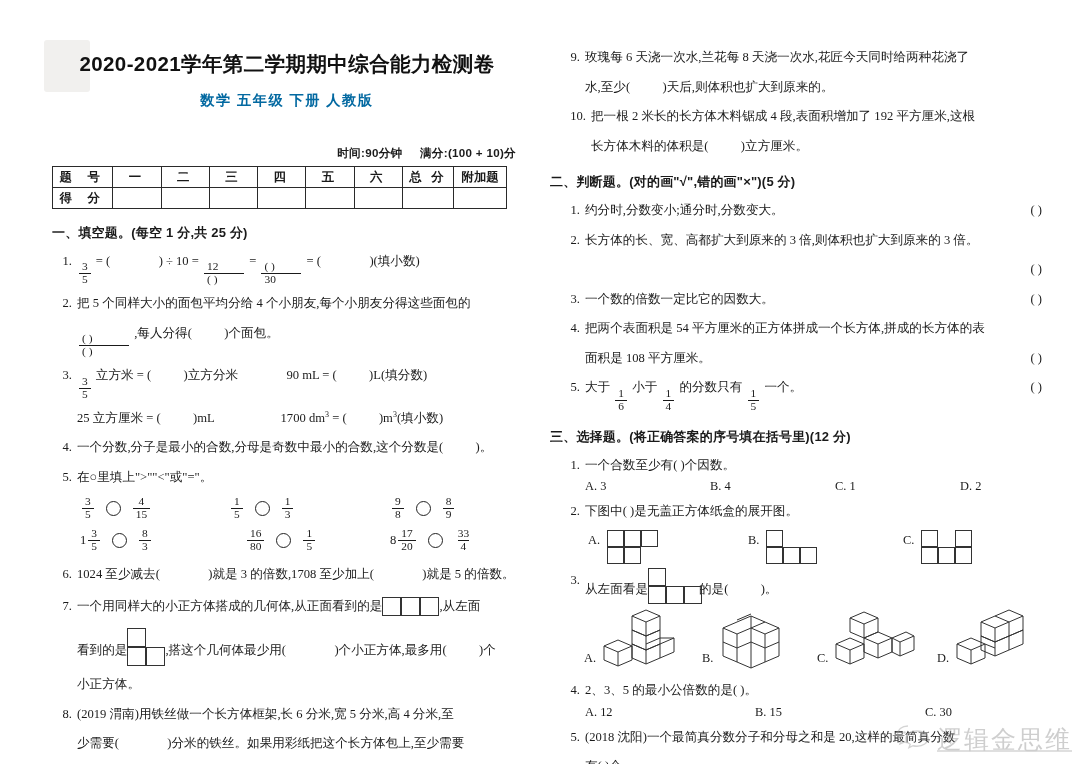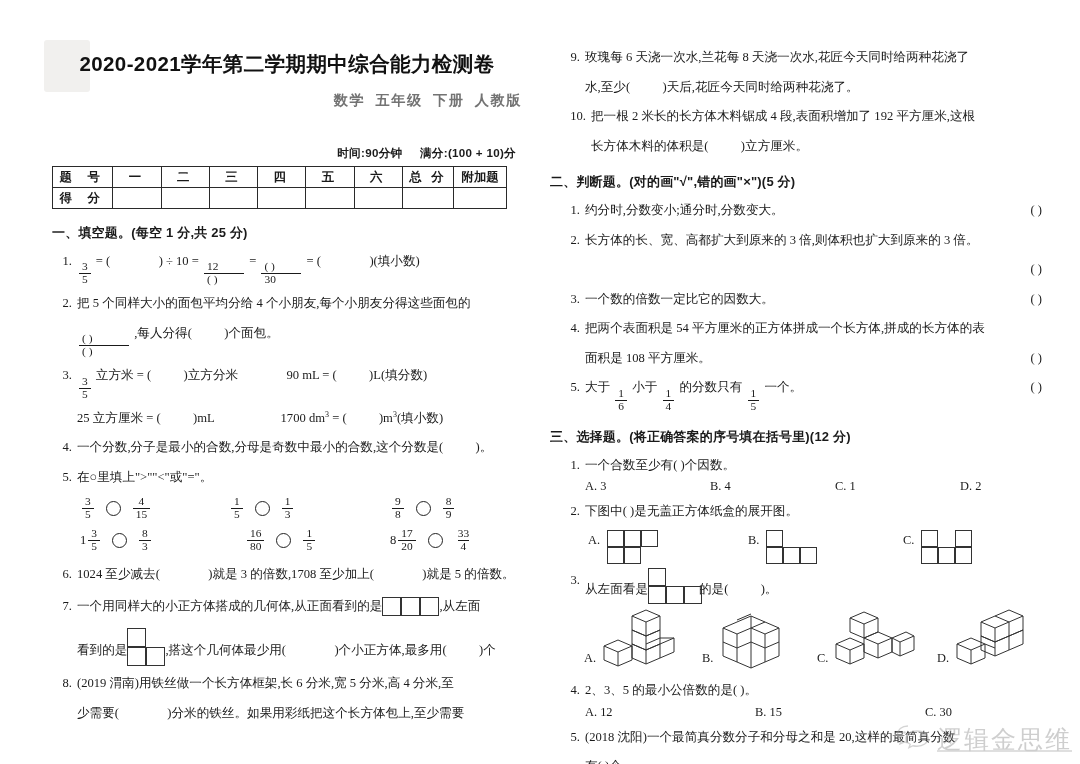--- a/index.html
+++ b/index.html
@@ -17,23 +17,23 @@
   .col-right{width:540px;padding:40px 46px 0 12px;}
 
   
   .doc-title{
     text-align:center;font-weight:bold;font-size:20.5px;
     letter-spacing:.4px;color:#111;
     font-family:"Liberation Sans","DejaVu Sans",sans-serif;
     margin:4px 0 0 0;
   }
   .doc-subtitle{
-    text-align:right;font-weight:bold;font-size:14.2px;
-    margin-top:13px;letter-spacing:1.6px;color:#737373;
-    font-family:Liberation Mono, monospace;
+    text-align:center;font-weight:bold;font-size:14.2px;
+    margin-top:13px;letter-spacing:1.6px;color:#0369a1;
+    font-family:Liberation Serif, serif;
   }
   .meta-row{
     margin-top:36px;text-align:right;font-size:11.6px;
     font-family:"Liberation Sans","DejaVu Sans",sans-serif;
     font-weight:bold;letter-spacing:.3px;padding-right:6px;
   }
   .meta-row span{margin-left:14px;}
 
   
   table.score{
@@ -370,20 +370,23 @@
           <span class="cell" style="left:0;top:0;width:19px;height:19px;"></span>
           <span class="cell" style="left:0;top:19px;width:19px;height:19px;"></span>
           <span class="cell" style="left:19px;top:19px;width:19px;height:19px;"></span>
         </span><span>,搭这个几何体最少用(</span>
         <span class="blank"></span>
         <span>)个小正方体,最多用(</span>
         <span class="blank-s"></span>
         <span>)个</span>
       </span>
     </div>
+    <div class="q ind" style="margin-top:6px;">
+      <span class="body">小正方体。</span>
+    </div>
 
     <div class="q">
       <span class="num">8.</span>
       <span class="body">(2019 渭南)用铁丝做一个长方体框架,长 6 分米,宽 5 分米,高 4 分米,至</span>
     </div>
     <div class="q ind">
       <span class="body">
         <span>少需要(</span>
         <span class="blank"></span>
         <span>)分米的铁丝。如果用彩纸把这个长方体包上,至少需要</span>
@@ -402,21 +405,21 @@
   <div class="col col-right">
 
     <div class="q">
       <span class="num">9.</span>
       <span class="body">玫瑰每 6 天浇一次水,兰花每 8 天浇一次水,花匠今天同时给两种花浇了</span>
     </div>
     <div class="q ind">
       <span class="body">
         <span>水,至少(</span>
         <span class="blank-s"></span>
-        <span>)天后,花匠今天同时给两种花浇了。</span>
+        <span>)天后,则体积也扩大到原来的。</span>
       </span>
     </div>
 
     <div class="q">
       <span class="num" style="width:26px;">10.</span>
       <span class="body">把一根 2 米长的长方体木料锯成 4 段,表面积增加了 192 平方厘米,这根</span>
     </div>
     <div class="q" style="padding-left:31px;">
       <span class="body">
         <span>长方体木料的体积是(</span>

